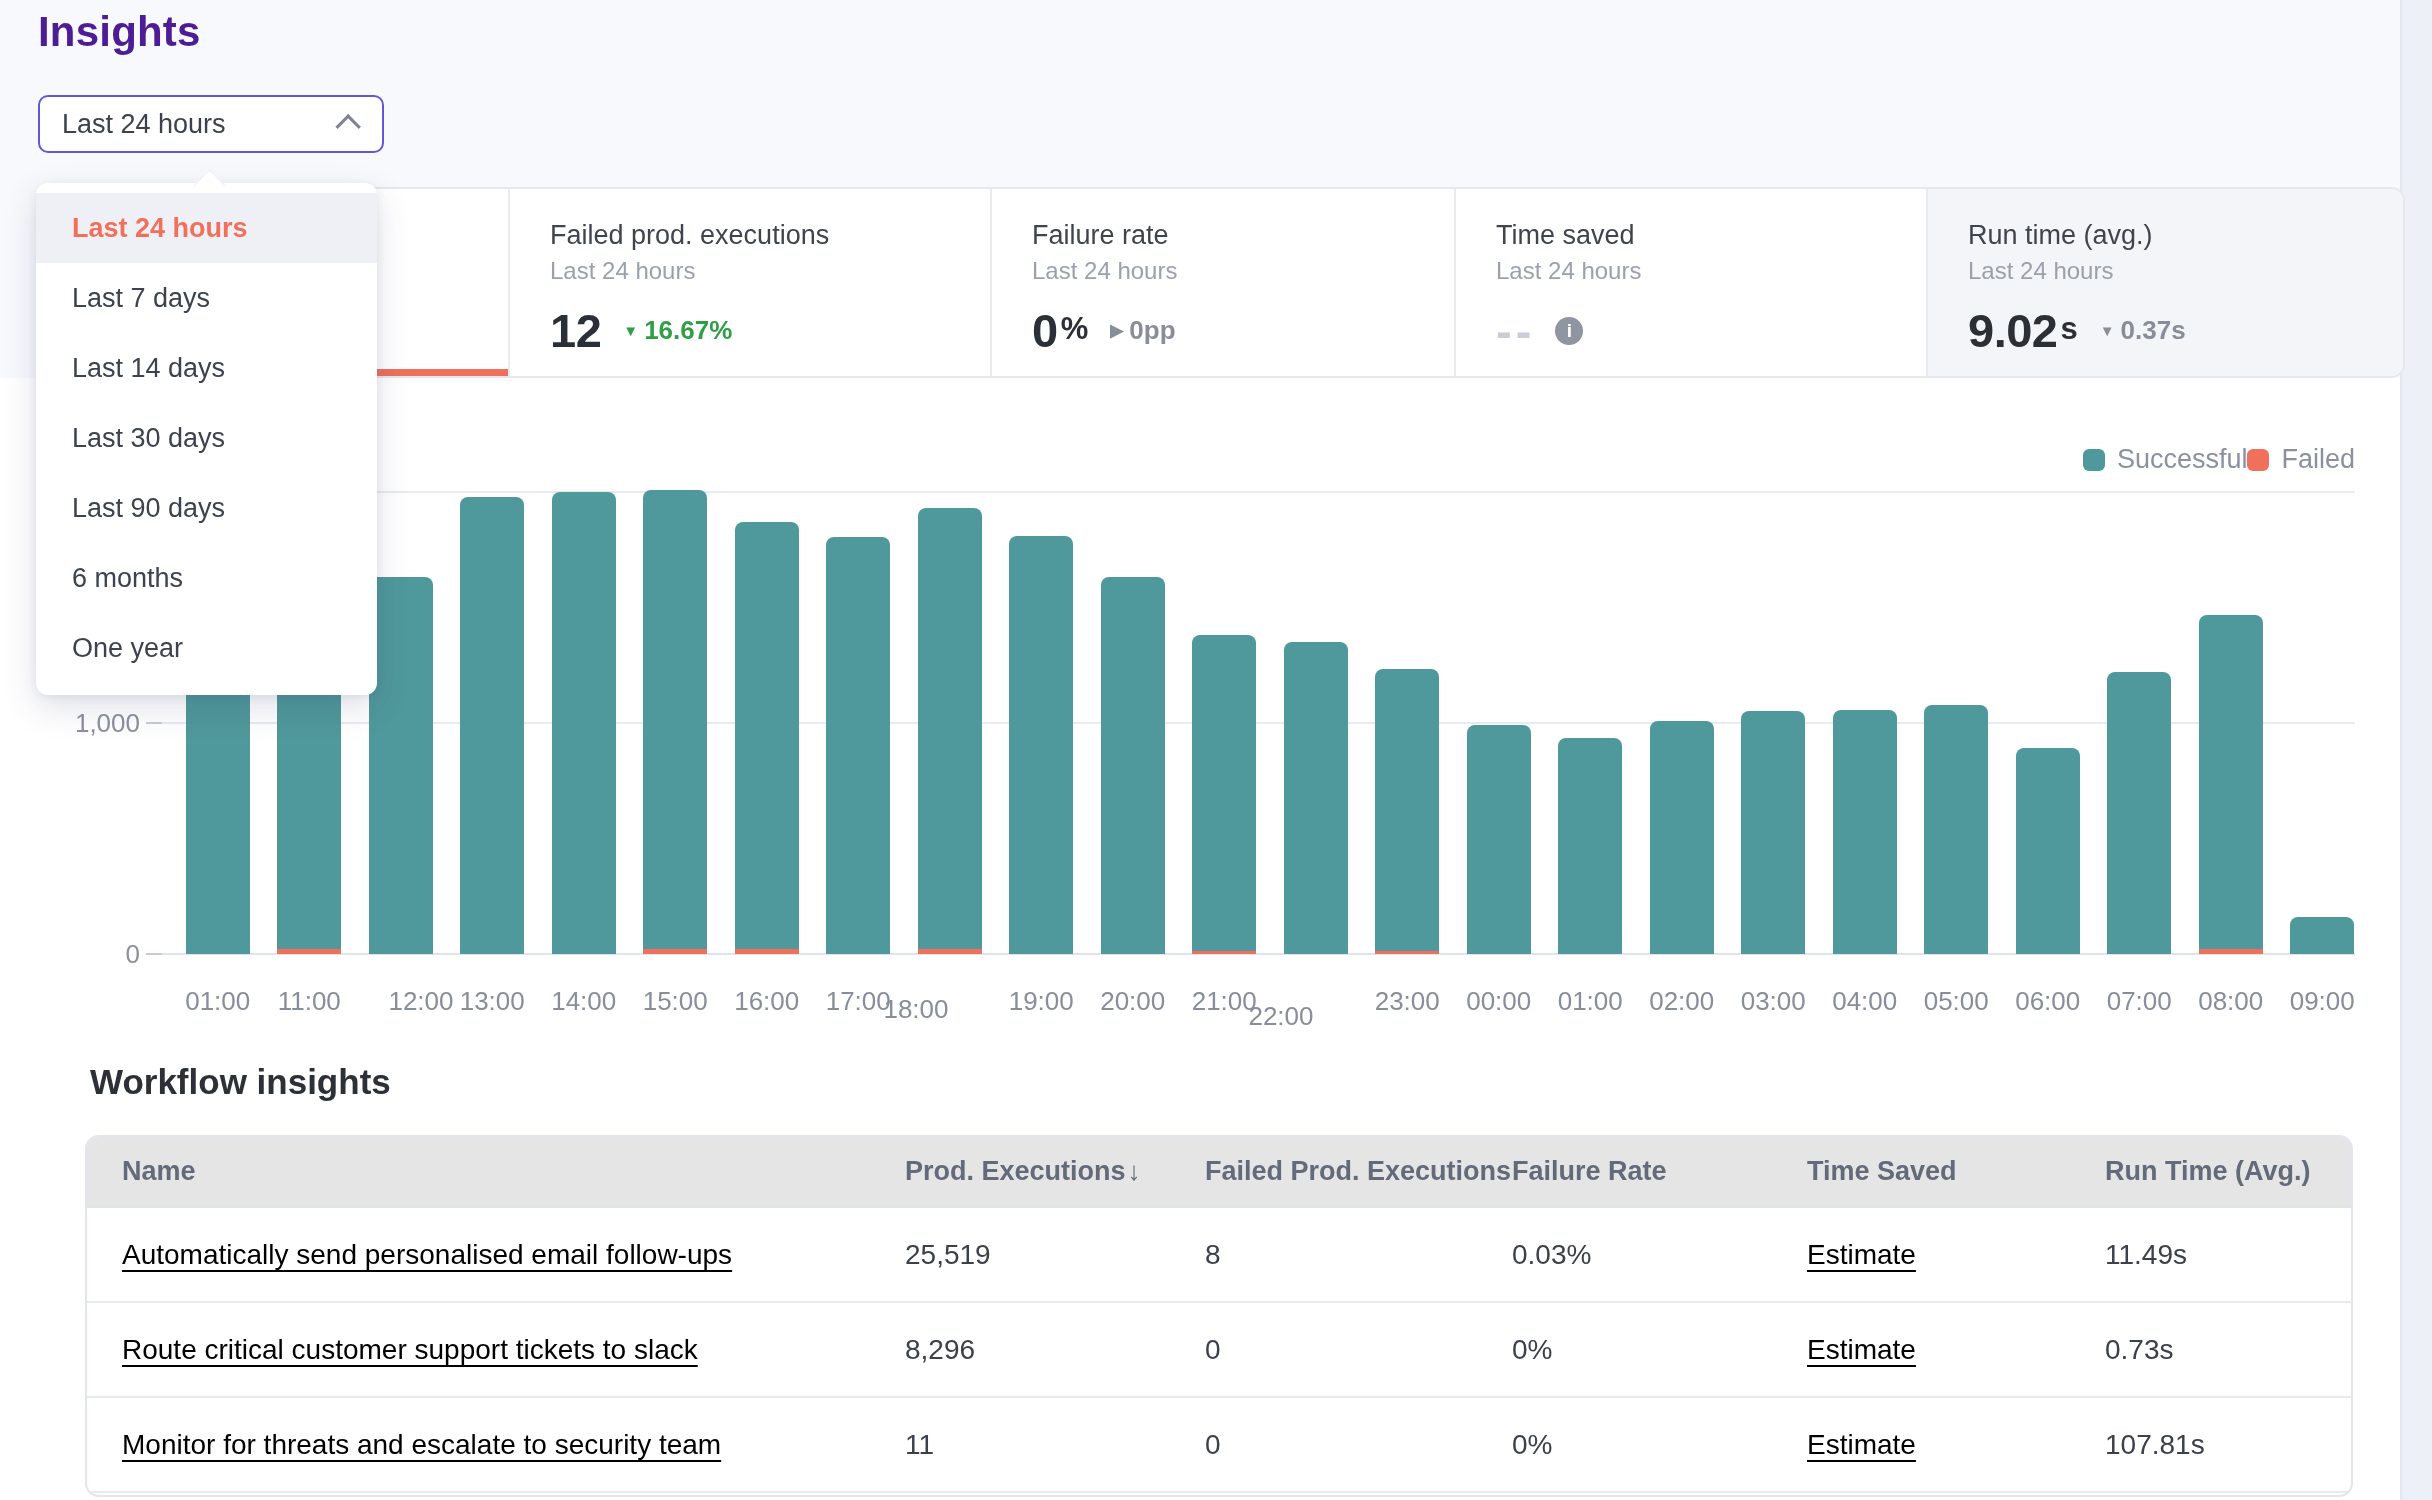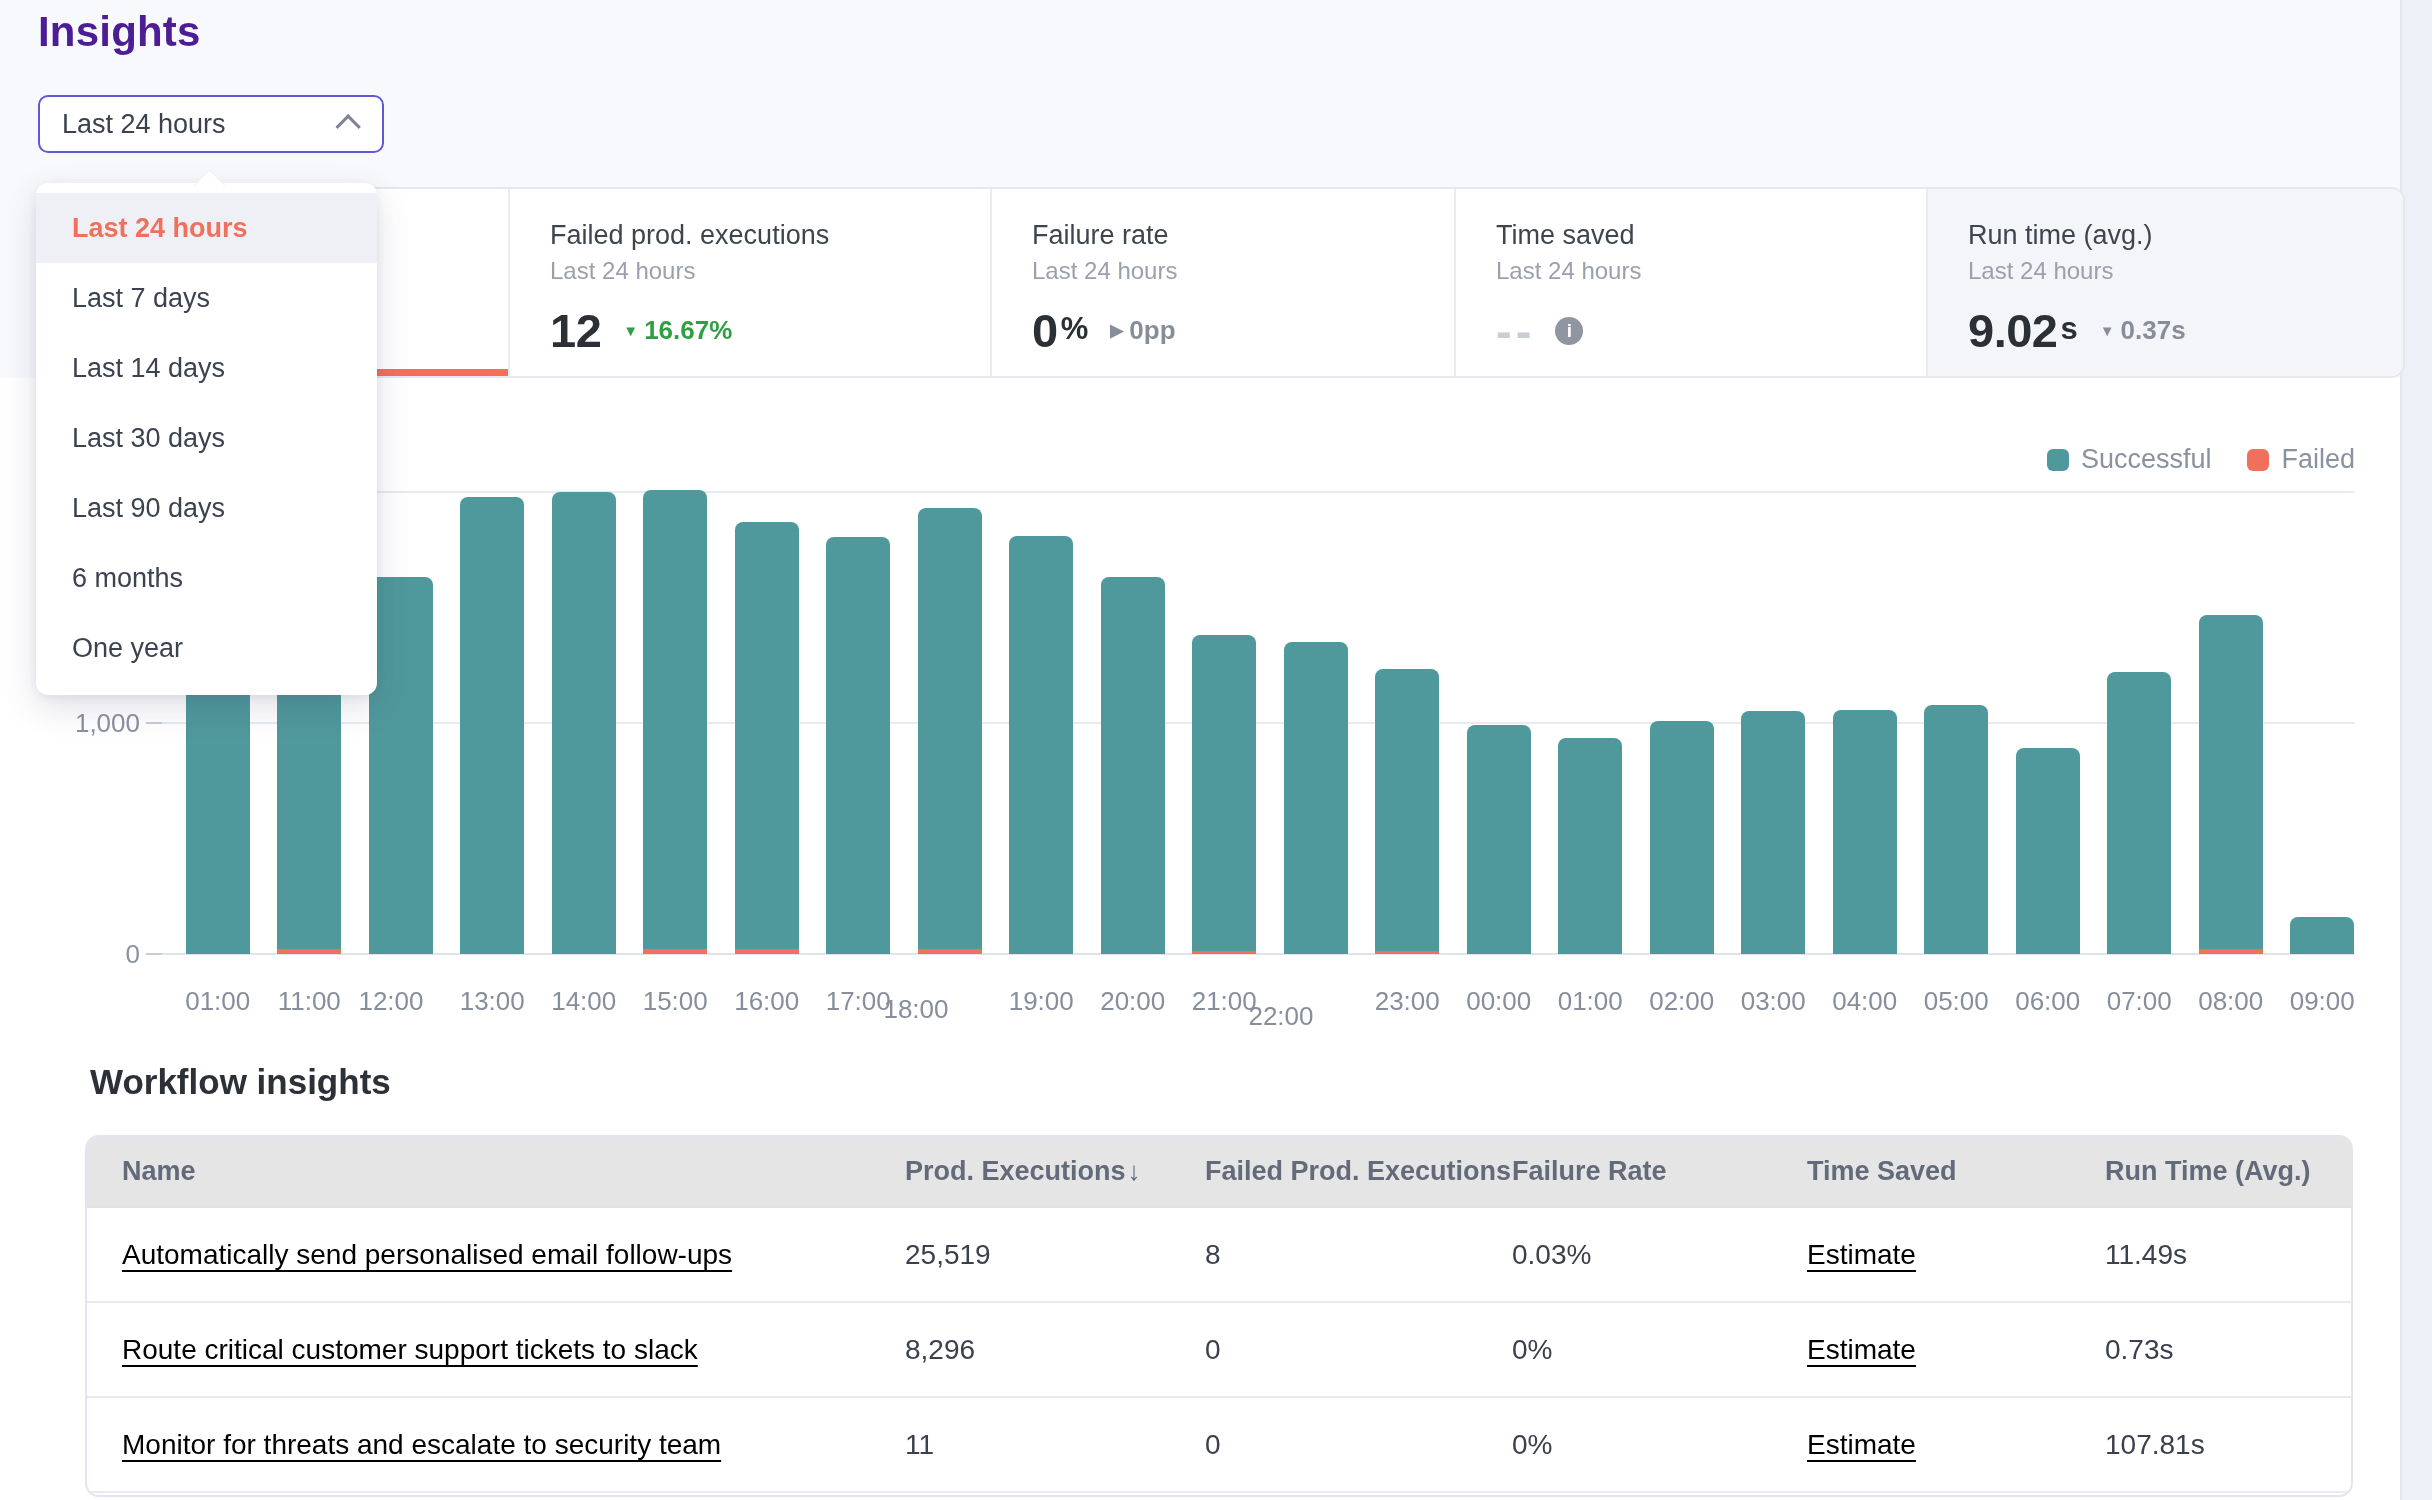--- a/index.html
+++ b/index.html
@@ -47,21 +47,21 @@
   .delta .tri.right{font-size:17px;}
   .active-bar{position:absolute;left:0;right:0;bottom:0;height:7px;}
   .info-icon{
     margin-left:20px;width:28px;height:28px;border-radius:50%;background:#8f95a1;color:#fff;
     display:inline-flex;align-items:center;justify-content:center;font-size:19px;font-weight:700;cursor:pointer;
   }
 
   
   .chart-layer{left:0;top:0;width:2432px;height:1500px;pointer-events:none;}
   .chart-layer *{pointer-events:auto;}
-  .legend{top:444px;right:77px;display:flex;gap:36px;align-items:center;}
+  .legend{top:444px;right:77px;display:flex;align-items:center;}
   .legend-item{display:flex;align-items:center;gap:12px;cursor:pointer;}
   .legend-swatch{width:22px;height:22px;border-radius:6px;}
   .legend-label{font-size:27px;color:#8a919f;}
   .gridline{height:2px;background:#e9ebf2;left:150px;width:2205px;}
   .gridline.zero{background:#dfe3ea;}
   .ytick{width:100px;text-align:right;font-size:26px;color:#8a909e;line-height:32px;left:40px;}
   .ytickmark{left:146px;width:16px;height:2px;background:#c8ccd6;}
   .xlabel{width:120px;text-align:center;font-size:26px;color:#878d9b;top:984px;line-height:34px;}
   .bar{display:flex;flex-direction:column;}
   .bar-success{border-radius:8px 8px 0 0;width:100%;}
@@ -186,21 +186,21 @@
     </div>
     <div class="abs xlabel" style="left: 157.75px;">01:00</div>
     <div class="abs bar" style="left: 277.25px; width: 64px; top: 618.67px;">
       <div class="bar-success" style="height: 330.33px; background: rgb(79, 152, 155);"></div>
       <div class="bar-failed" style="height: 5px; background: rgb(240, 112, 92);"></div>
     </div>
     <div class="abs xlabel" style="left: 249.25px;">11:00</div>
     <div class="abs bar" style="left: 368.75px; width: 64px; top: 577.47px;">
       <div class="bar-success" style="height: 376.53px; background: rgb(79, 152, 155);"></div>
     </div>
-    <div class="abs xlabel" style="left: 331px;">12:00</div>
+    <div class="abs xlabel" style="left: 361px;">12:00</div>
     <div class="abs bar" style="left: 460.25px; width: 64px; top: 496.62px;">
       <div class="bar-success" style="height: 457.38px; background: rgb(79, 152, 155);"></div>
     </div>
     <div class="abs xlabel" style="left: 432.25px;">13:00</div>
     <div class="abs bar" style="left: 551.75px; width: 64px; top: 492px;">
       <div class="bar-success" style="height: 462px; background: rgb(79, 152, 155);"></div>
     </div>
     <div class="abs xlabel" style="left: 523.75px;">14:00</div>
     <div class="abs bar" style="left: 643.25px; width: 64px; top: 490.465px;">
       <div class="bar-success" style="height: 458.535px; background: rgb(79, 152, 155);"></div>

